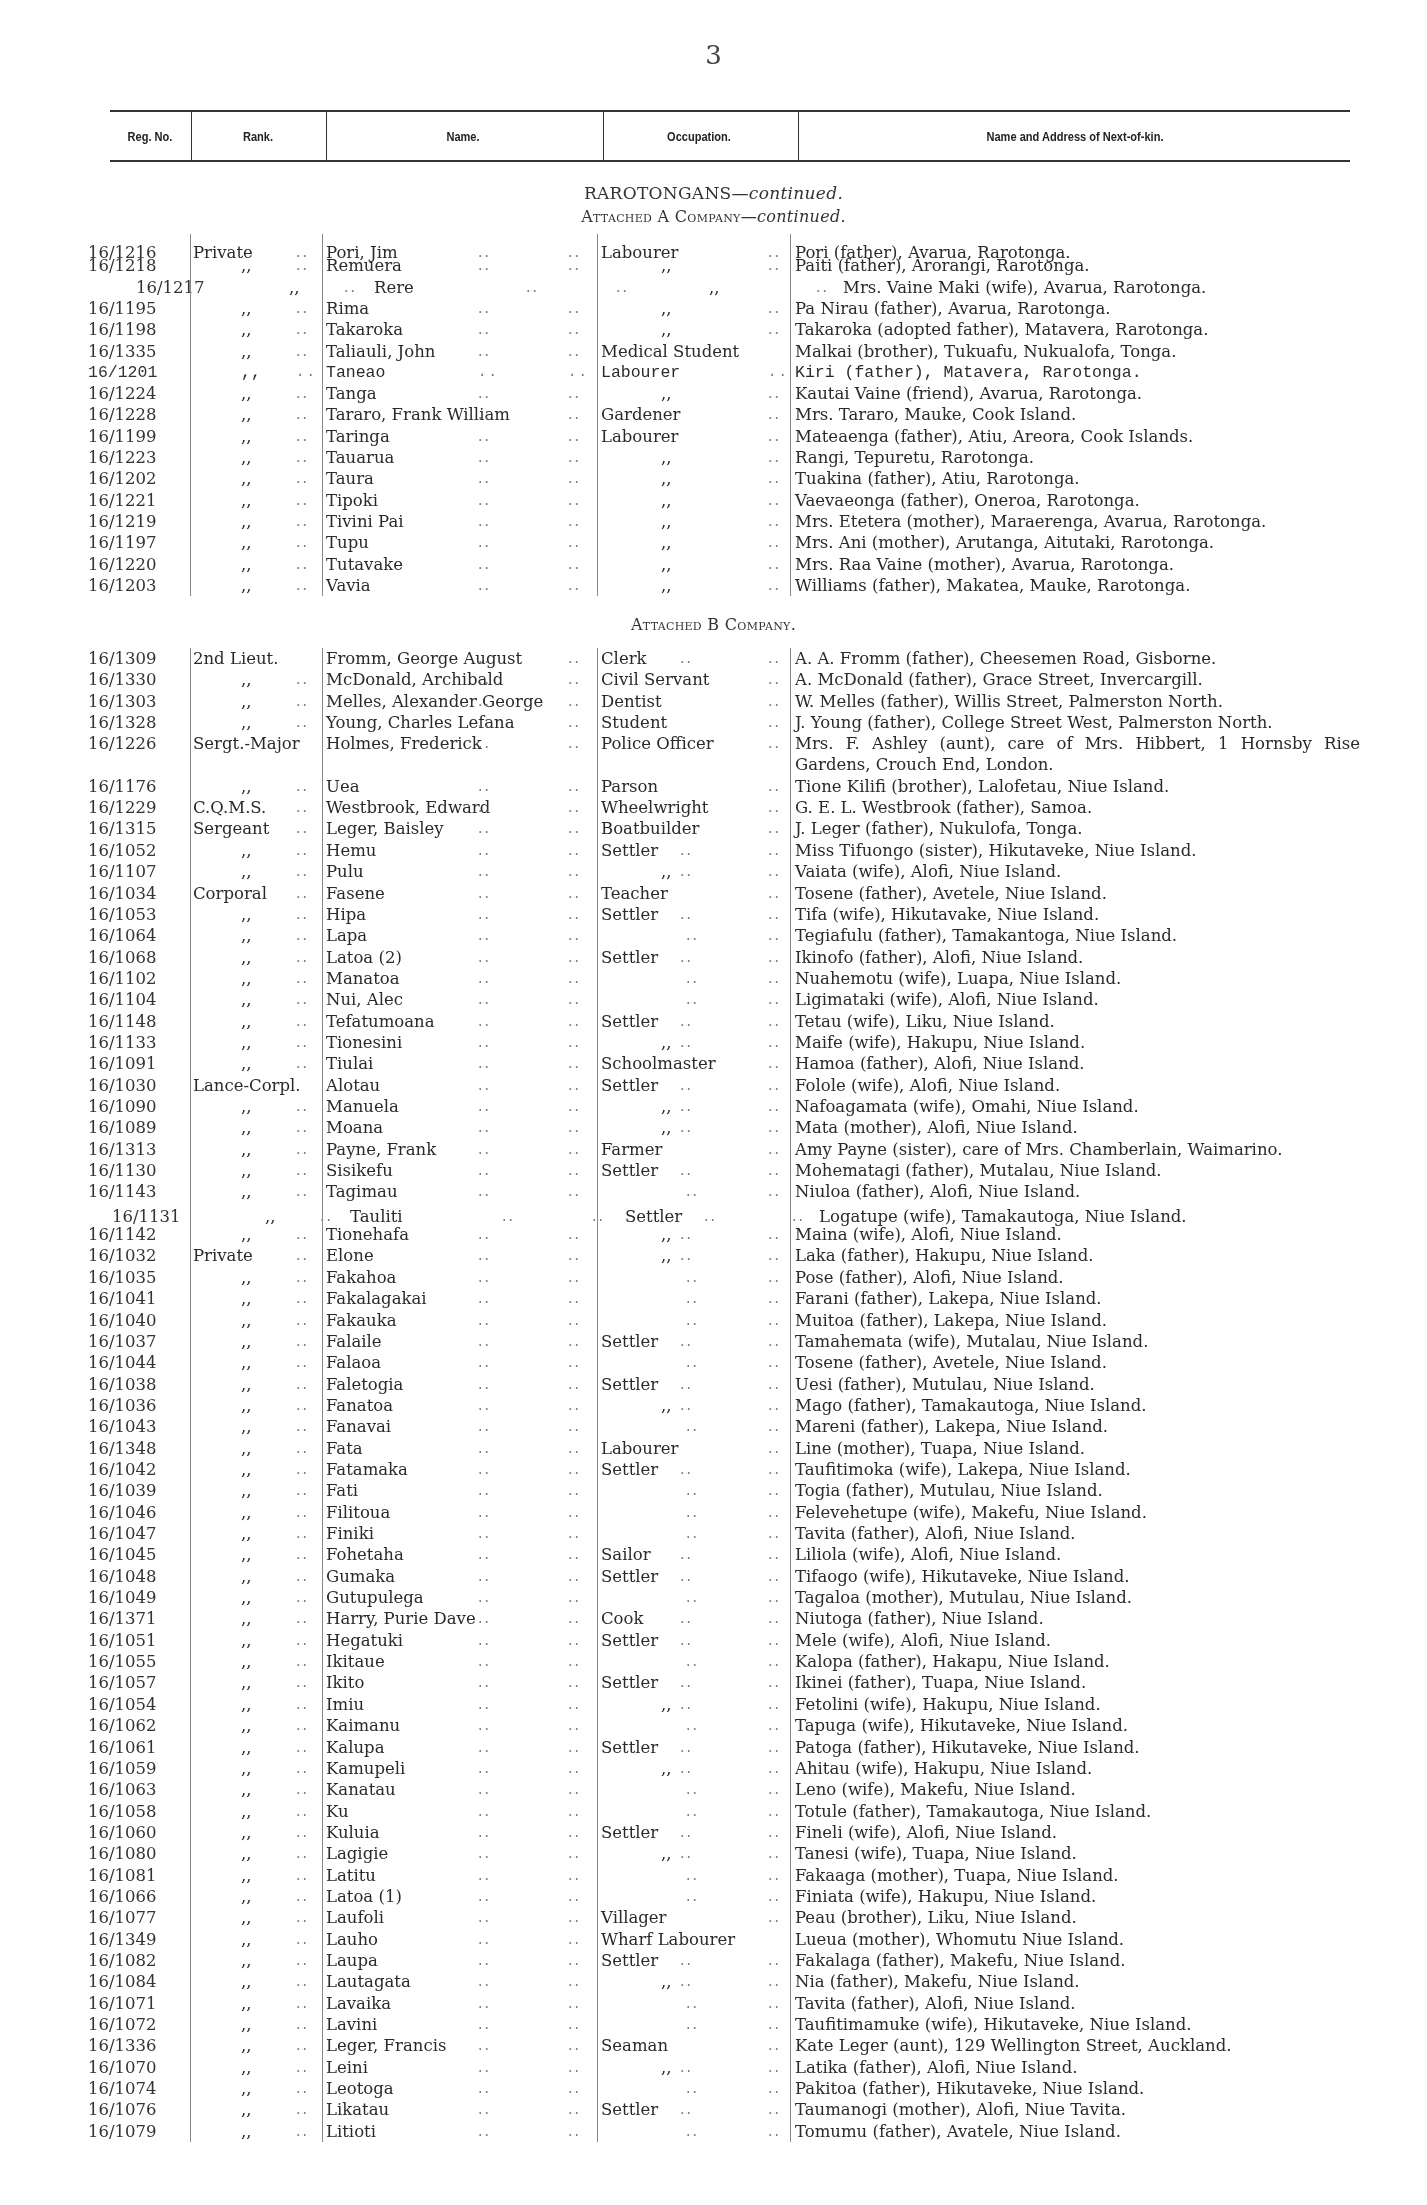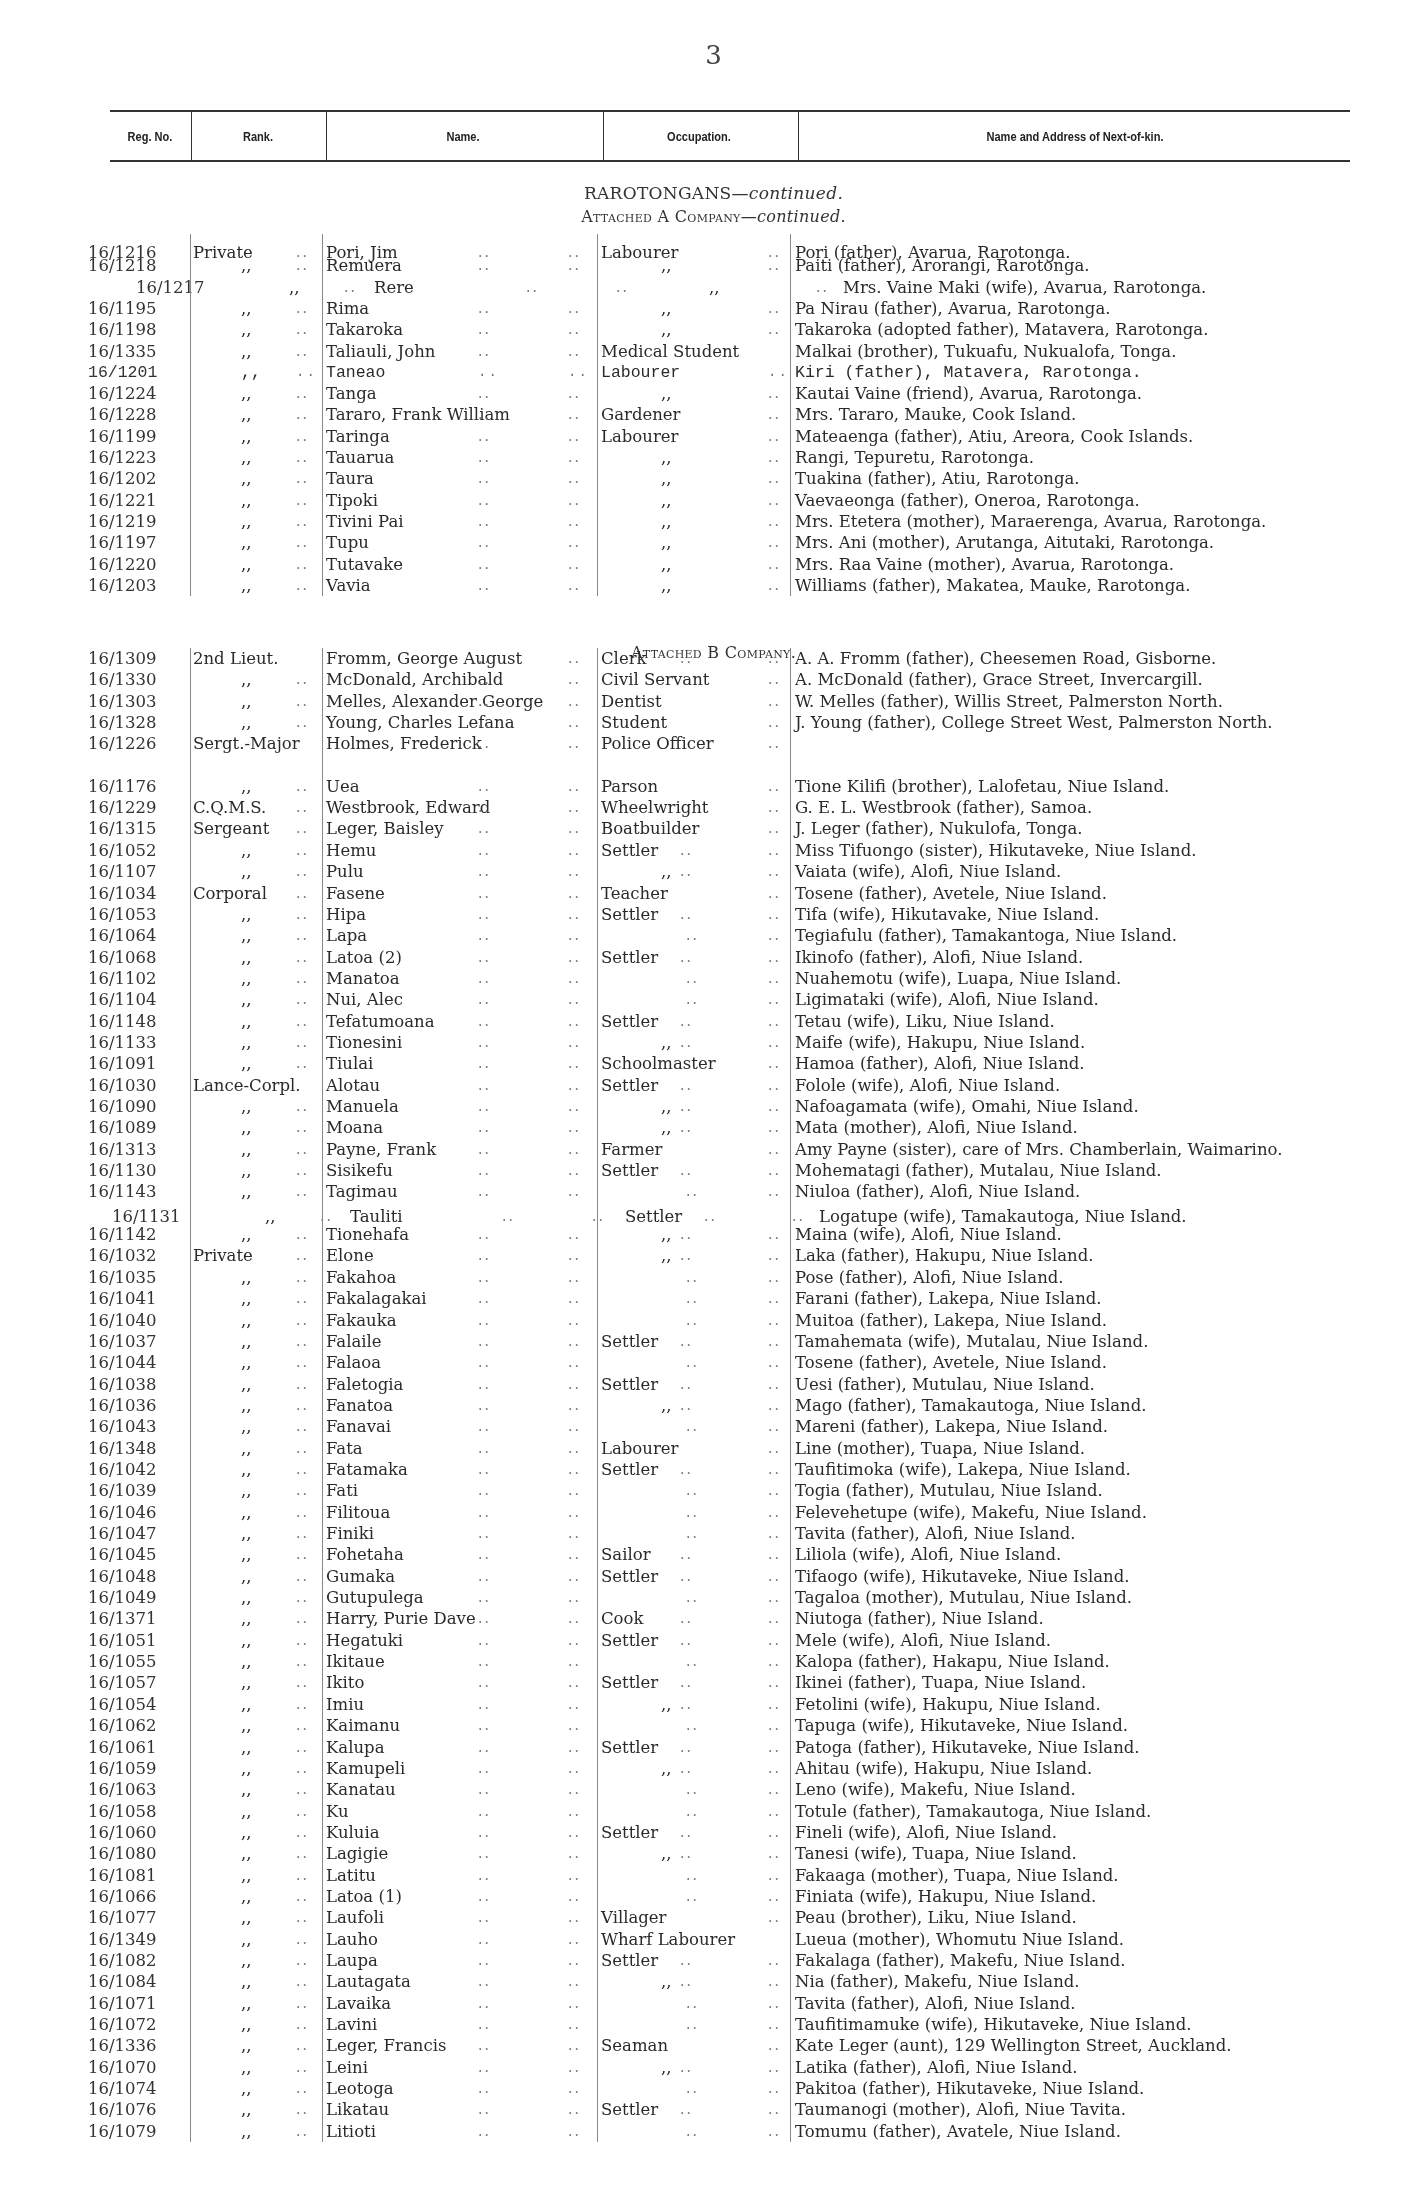--- a/index.html
+++ b/index.html
@@ -20,21 +20,21 @@
     justify-content: center; font-family: "Liberation Sans", sans-serif; font-size: 13px;
     font-weight: bold; color: #222; transform: scaleX(0.85);
   }
   .hdr-vline { position: absolute; top: 112px; height: 48px; width: 1px; background: #333; }
 
   .section-title {
     position: absolute; left: 0; width: 1427px; text-align: center;
     font-size: 17px; color: #333; letter-spacing: 0.3px;
   }
   .section-title .it { font-style: italic; }
-  .smallcaps { font-variant: small-caps; margin-top: 28px; }
+  .smallcaps { font-variant: small-caps; }
 
   .table { position: absolute; left: 0; width: 1427px; }
   .row { position: absolute; left: 0; width: 1427px; height: 21px; font-size: 16.5px; line-height: 21px; white-space: nowrap; }
   .c-reg { position: absolute; left: 88px; width: 100px; color: #333; }
   .c-rank { position: absolute; left: 193px; width: 125px; }
   .c-name { position: absolute; left: 326px; width: 262px; }
   .c-occ { position: absolute; left: 601px; width: 188px; }
   .c-kin { position: absolute; left: 795px; width: 560px; }
   .lead { position: absolute; color: #777; font-size: 14px; letter-spacing: 2px; }
   .vline { position: absolute; width: 1px; background: #888; }
@@ -303,20 +303,21 @@
       <span class="lead" style="left: 296px;">..</span>
       <span class="lead" style="left: 478px;">..</span>
       <span class="lead" style="left: 568px;">..</span>
       <span class="lead" style="left: 768px;">..</span>
     </div>
     <div class="row" style="top: 85.4px;">
       <span class="c-reg">16/1226</span>
       <span class="c-rank">Sergt.-Major</span>
       <span class="c-name">Holmes, Frederick</span>
       <span class="c-occ">Police Officer</span>
+      <span class="c-kin kin-wrap" style="width: 565px; text-indent: 0px; padding-left: 0px;">Mrs. F. Ashley (aunt), care of Mrs. Hibbert, 1 Hornsby Rise Gardens, Crouch End, London.</span>
       <span class="lead" style="left: 478px;">..</span>
       <span class="lead" style="left: 568px;">..</span>
       <span class="lead" style="left: 768px;">..</span>
     </div>
     <div class="row" style="top: 127.75px;">
       <span class="c-reg">16/1176</span>
       <span class="c-rank" style="padding-left: 48px;">,,</span>
       <span class="c-name">Uea</span>
       <span class="c-occ">Parson</span>
       <span class="c-kin">Tione Kilifi (brother), Lalofetau, Niue Island.</span>

